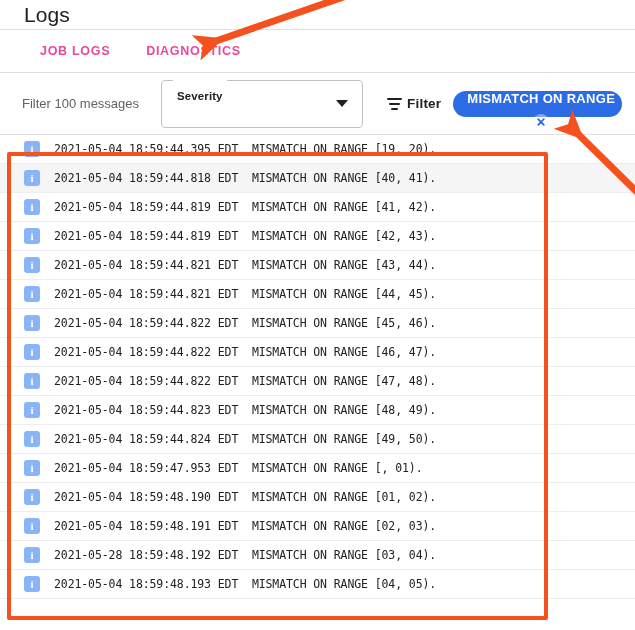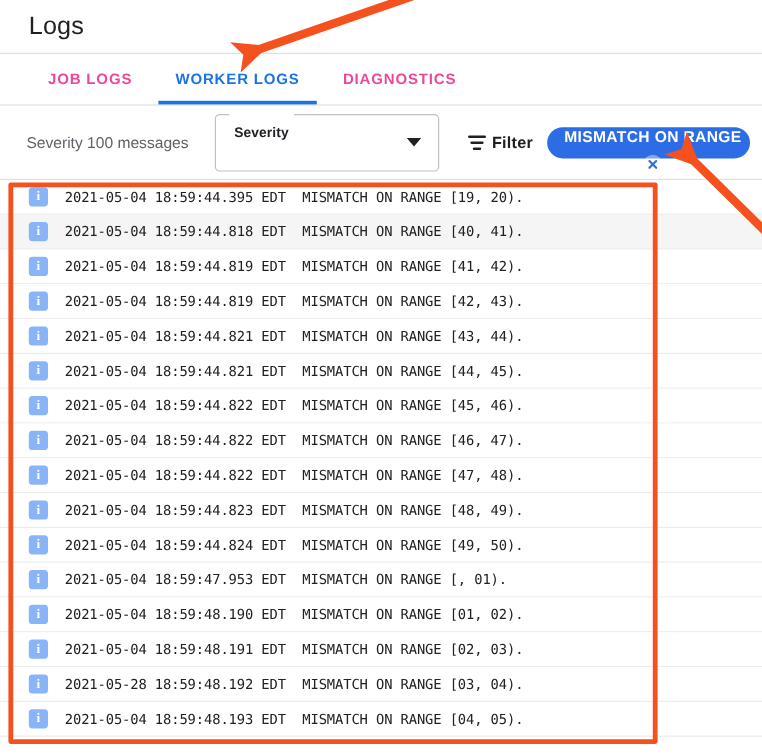--- a/index.html
+++ b/index.html
@@ -12,21 +12,21 @@
     width: 635px;
     height: 630px;
     position: relative;
     overflow: hidden;
     font-family: "Liberation Sans", sans-serif;
     color: #202124;
   }
 
   
   .page-header {
-    height: 45px;
+    height: 30px;
     display: flex;
     align-items: center;
     padding: 0 0 0 24px;
     border-bottom: 1px solid #e0e0e0;
   }
   .page-title {
     font-size: 21px;
     font-weight: 400;
     color: #202124;
     letter-spacing: 0.1px;
@@ -253,31 +253,28 @@
 <body>
 
 <div class="page-header">
   <div class="page-title">Logs</div>
 </div>
 
 <div class="tabs-bar">
   <div class="tab">
     <span>JOB LOGS</span>
   </div>
-  <div class="tab active">
-    <span>WORKER LOGS</span>
-  </div>
   <div class="tab">
     <span>DIAGNOSTICS</span>
   </div>
 </div>
 
 <div class="toolbar">
 
-  <div class="showing-text">Severity 100 messages</div>
+  <div class="showing-text">Filter 100 messages</div>
 
   <div class="severity-field">
     <span class="severity-label">Severity</span>
     <span class="severity-value">Info</span>
     <span class="caret-down"></span>
   </div>
 
   <div class="filter-btn">
     <span class="filter-icon">
       <i></i>

